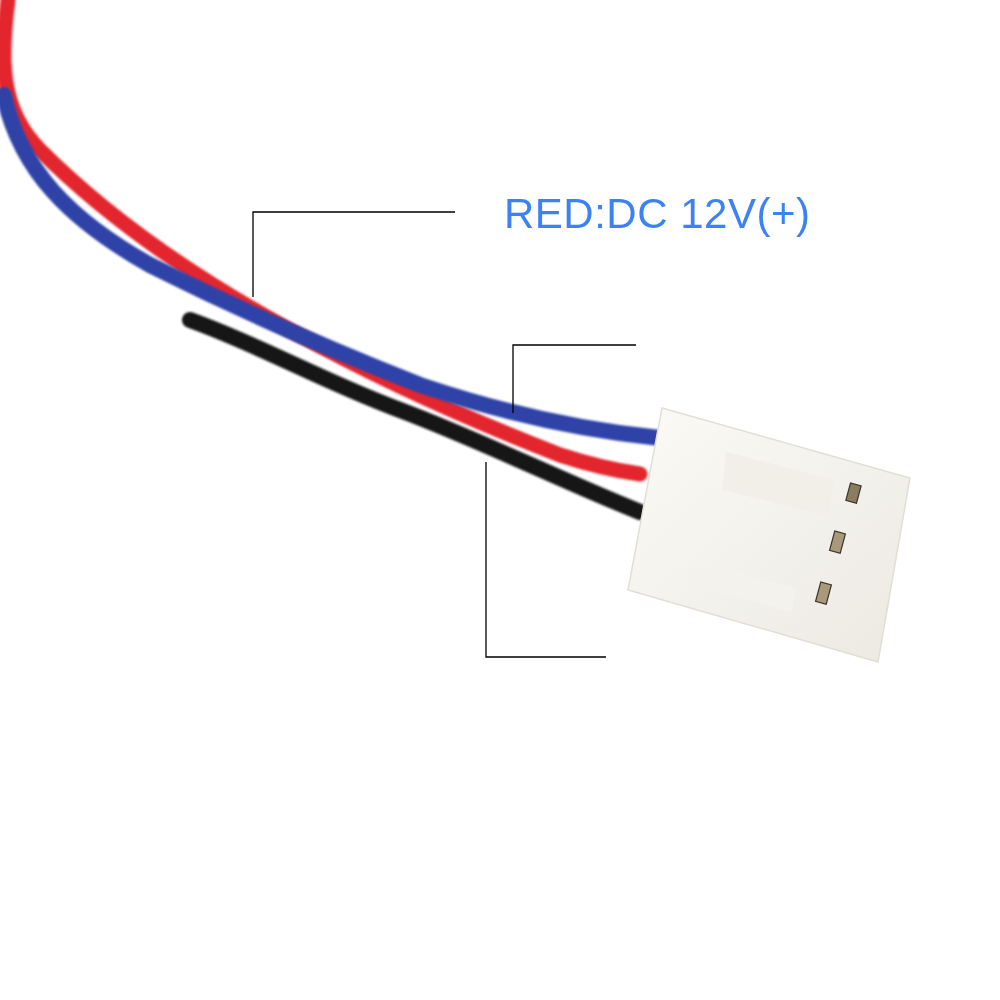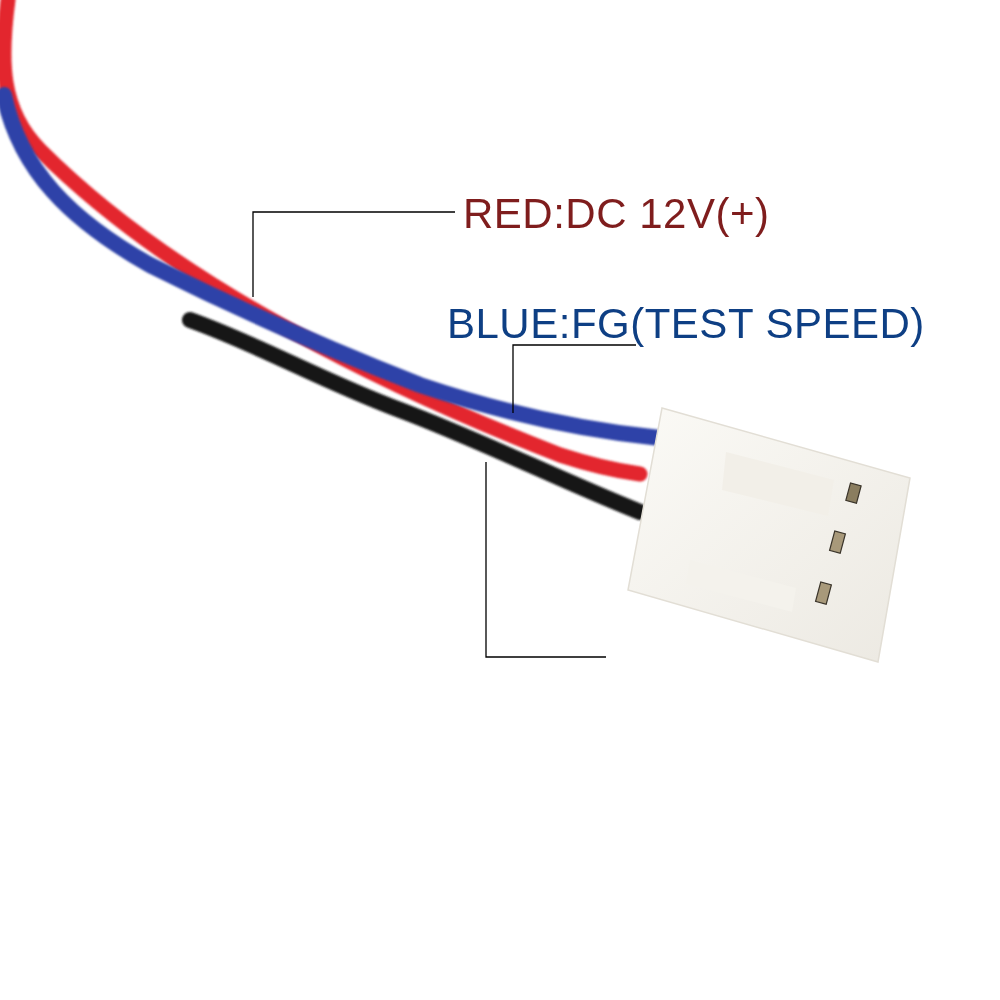--- a/index.html
+++ b/index.html
@@ -41,15 +41,14 @@
       <rect x="818" y="583" width="11" height="20" fill="#a8997a" stroke="#3a342a" stroke-width="1.2" transform="rotate(15 823 593)"></rect>
     </g>
 
     <g stroke="#000000" stroke-width="1.3" fill="none">
       <polyline points="253,297 253,212 455,212"></polyline>
       <polyline points="513,413 513,345 636,345"></polyline>
       <polyline points="486,462 486,657 606,657"></polyline>
     </g>
   </svg>
 
-  <div class="label" id="label-red" style="color:#7f1d1d;">RED:DC 12V(+)</div>
-  <div class="label" id="label-blue" style="color:#0e3f84;">BLUE:FG(TEST SPEED)</div>
+  <div class="label" id="label-red" style="color:#3b82f6;margin-left:41px;">RED:DC 12V(+)</div>
 </div>
 
 </body></html>

